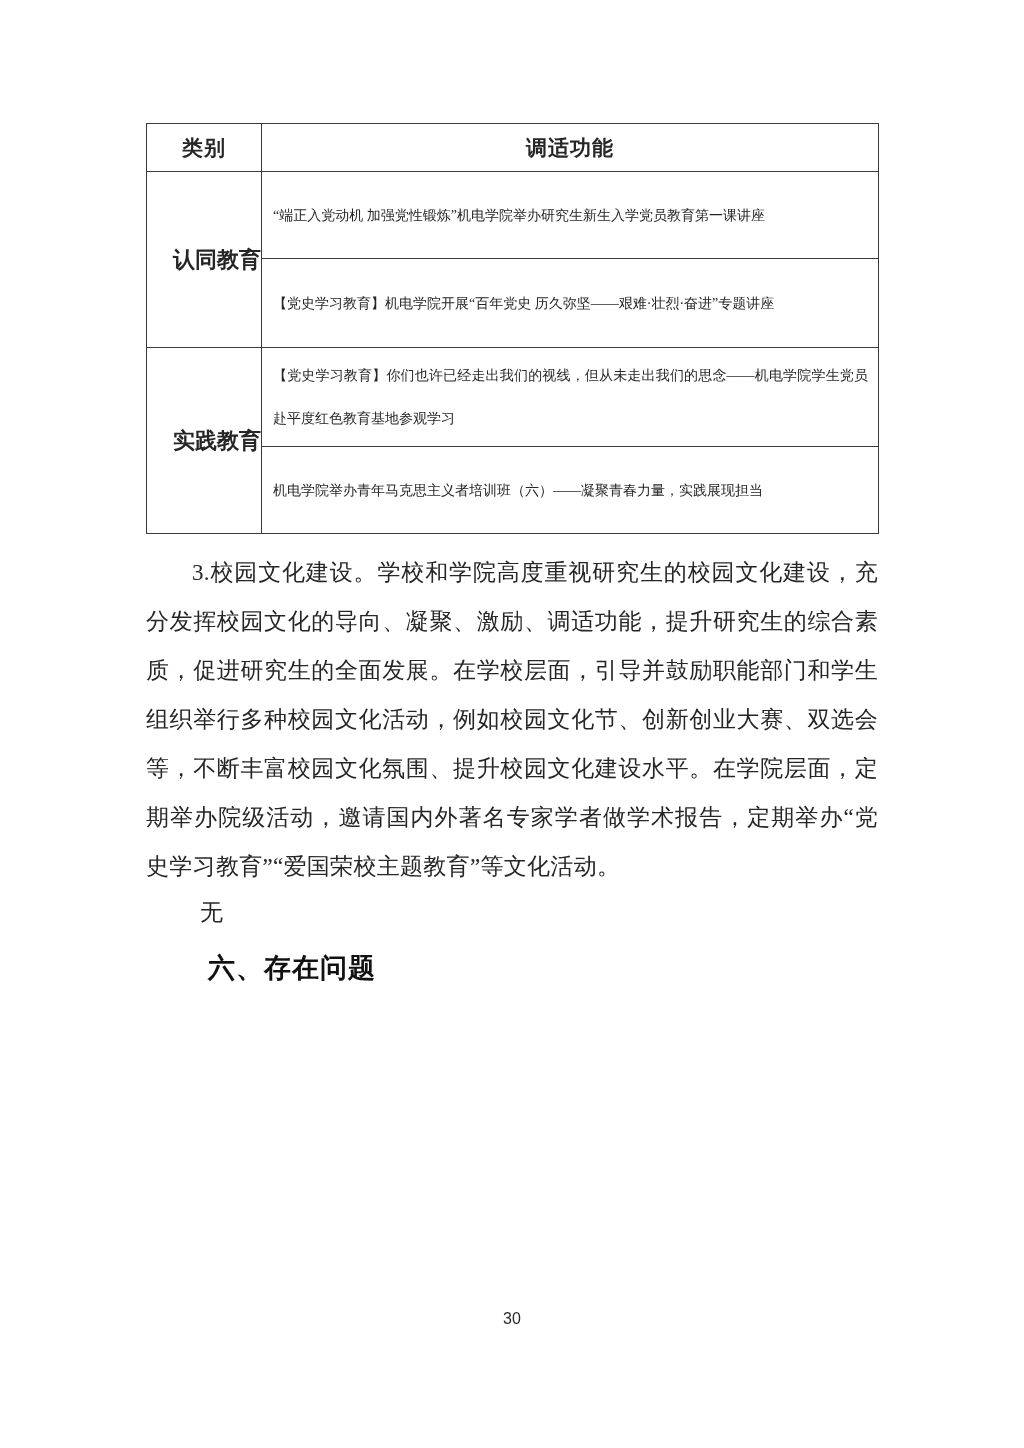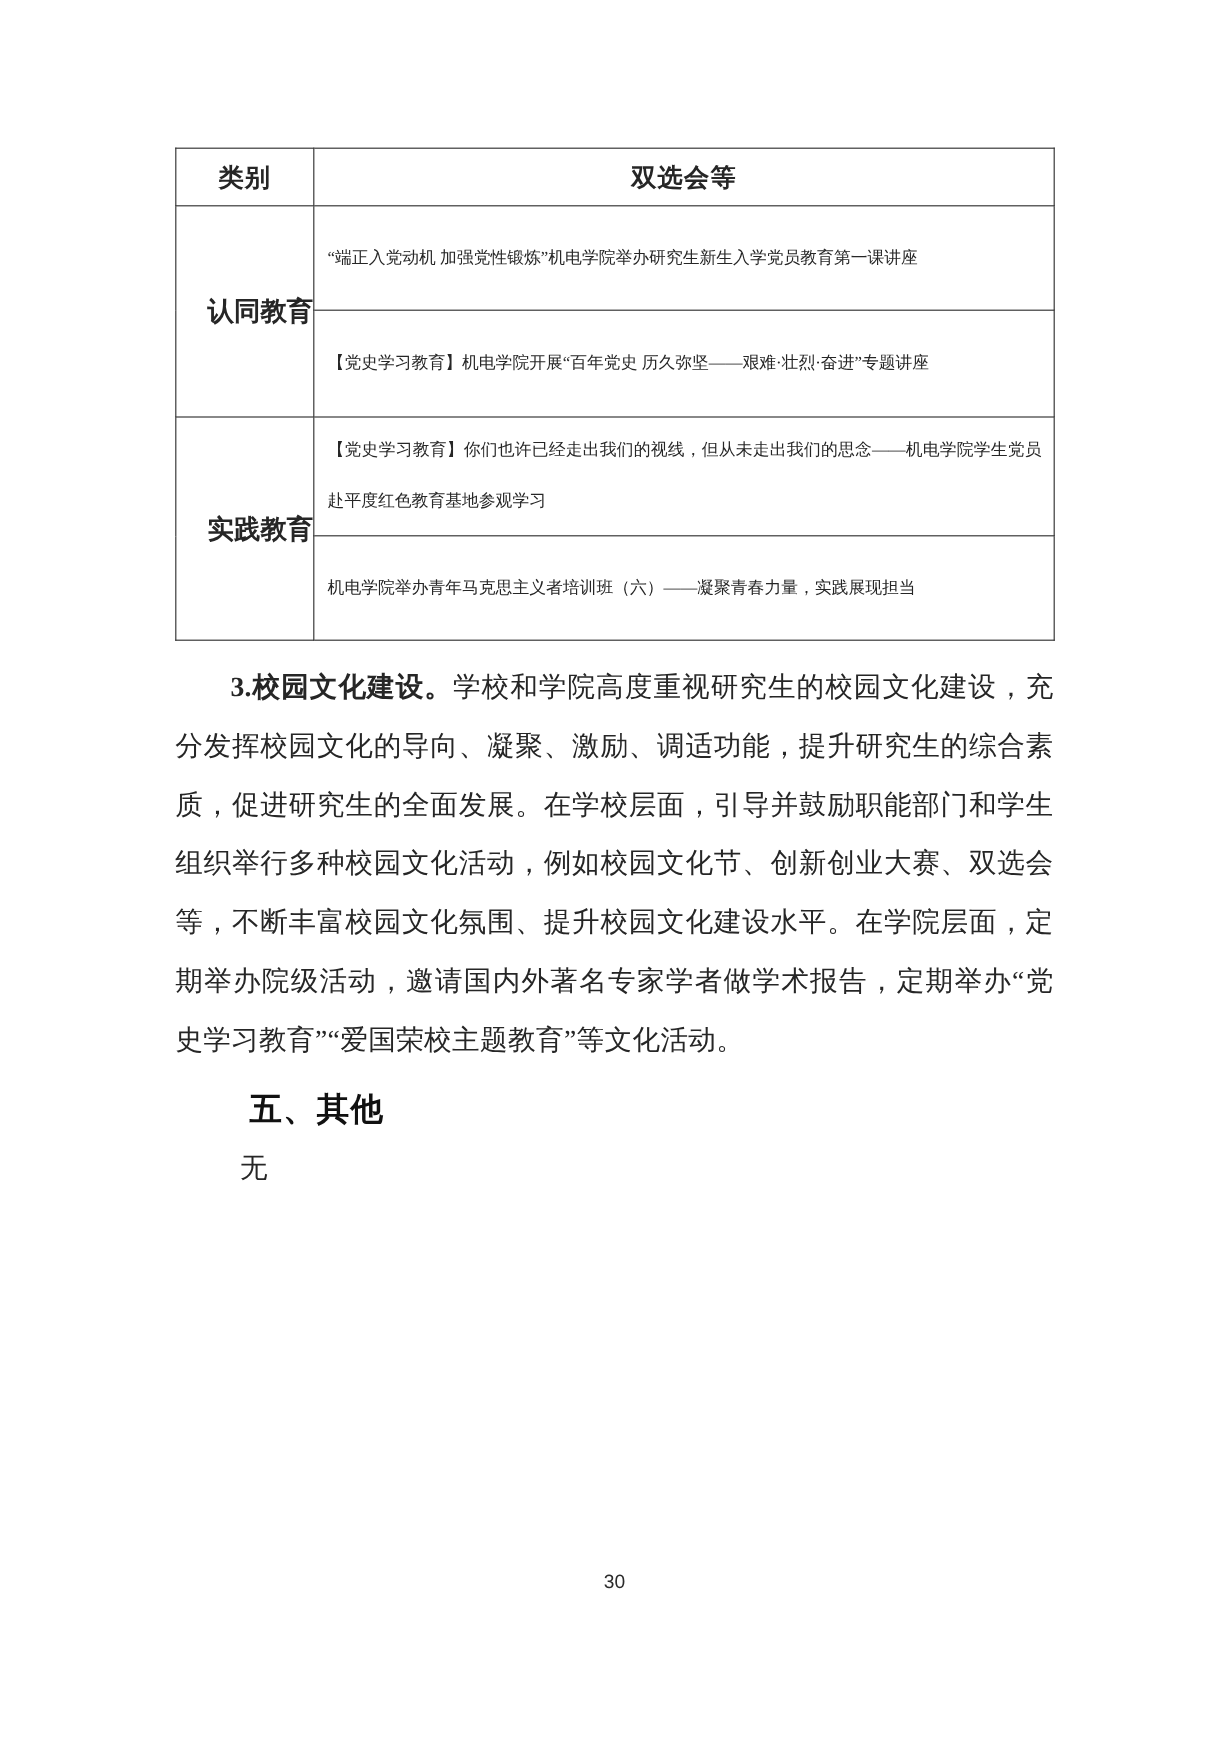--- a/index.html
+++ b/index.html
@@ -53,21 +53,21 @@
   }
   
   .para {
     font-size: 23px;
     line-height: 49px;
     text-align: justify;
     text-indent: 46px;
     letter-spacing: 0.3px;
   }
   .para:first-of-type { margin-top: 14px; }
-  .para .lead { font-weight: bold; }
+  .para .lead { font-weight: normal; }
   .heading {
     font-family: "Liberation Sans", "DejaVu Sans", sans-serif;
     font-weight: bold;
     font-size: 27px;
     color: #111111;
     margin: 15px 0 10px 0;
     padding-left: 62px;
     letter-spacing: 1px;
   }
   .none-line {
@@ -94,21 +94,21 @@
   <div class="content">
 
     <table class="edu-table">
       <colgroup>
           <col class="c1">
           <col class="c2">
         </colgroup>
       <tbody>
         <tr class="hdr">
           <td class="hdr-cell">类别</td>
-          <td class="hdr-cell">双选会等</td>
+          <td class="hdr-cell">调适功能</td>
         </tr>
         <tr class="body-row">
           <td class="cat" rowspan="2">认同教育</td>
           <td class="cell">“端正入党动机 加强党性锻炼”机电学院举办研究生新生入学党员教育第一课讲座</td>
         </tr>
         <tr class="body-row2">
           <td class="cell">【党史学习教育】机电学院开展“百年党史 历久弥坚——艰难·壮烈·奋进”专题讲座</td>
         </tr>
         <tr class="body-row">
           <td class="cat" rowspan="2">实践教育</td>
@@ -116,21 +116,21 @@
         </tr>
         <tr class="body-row">
           <td class="cell">机电学院举办青年马克思主义者培训班（六）——凝聚青春力量，实践展现担当</td>
         </tr>
       </tbody>
     </table>
 
     <p class="para"><b class="lead">3.校园文化建设。</b><span>学校和学院高度重视研究生的校园文化建设，充分发挥校园文化的导向、凝聚、激励、调适功能，提升研究生的综合素质，促进研究生的全面发展。在学校层面，引导并鼓励职能部门和学生组织举行多种校园文化活动，例如校园文化节、创新创业大赛、双选会等，不断丰富校园文化氛围、提升校园文化建设水平。在学院层面，定期举办院级活动，邀请国内外著名专家学者做学术报告，定期举办“党史学习教育”“爱国荣校主题教育”等文化活动。</span></p>
 
 
-    <h2 class="heading">五、其他</h2>
 
     <p class="none-line">无</p>
 
+    <h2 class="heading">六、存在问题</h2>
 
   </div>
 
   <div class="page-number">30</div>
 </div>
 
 </body></html>

